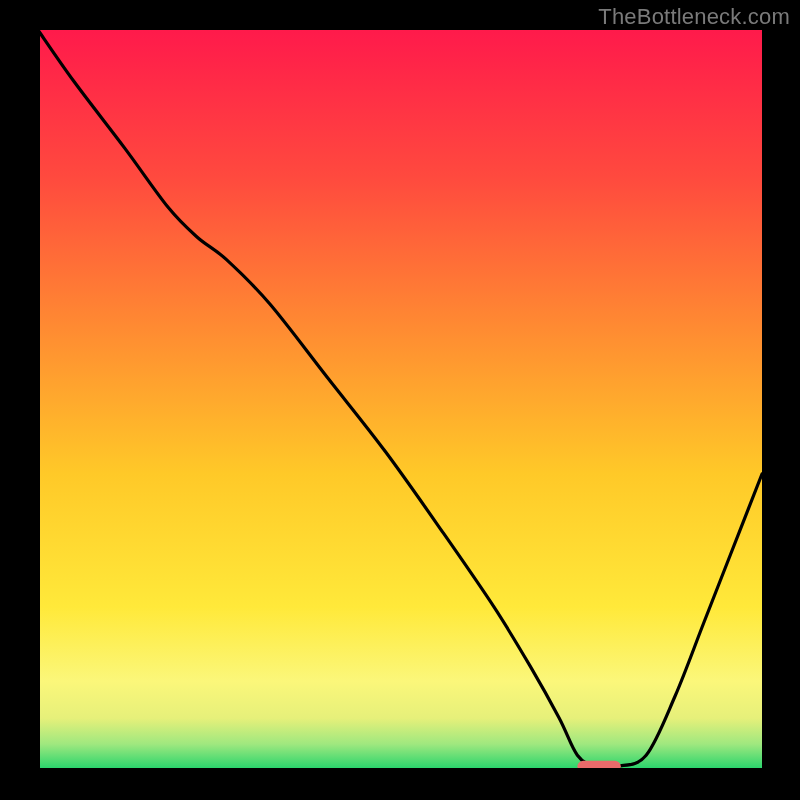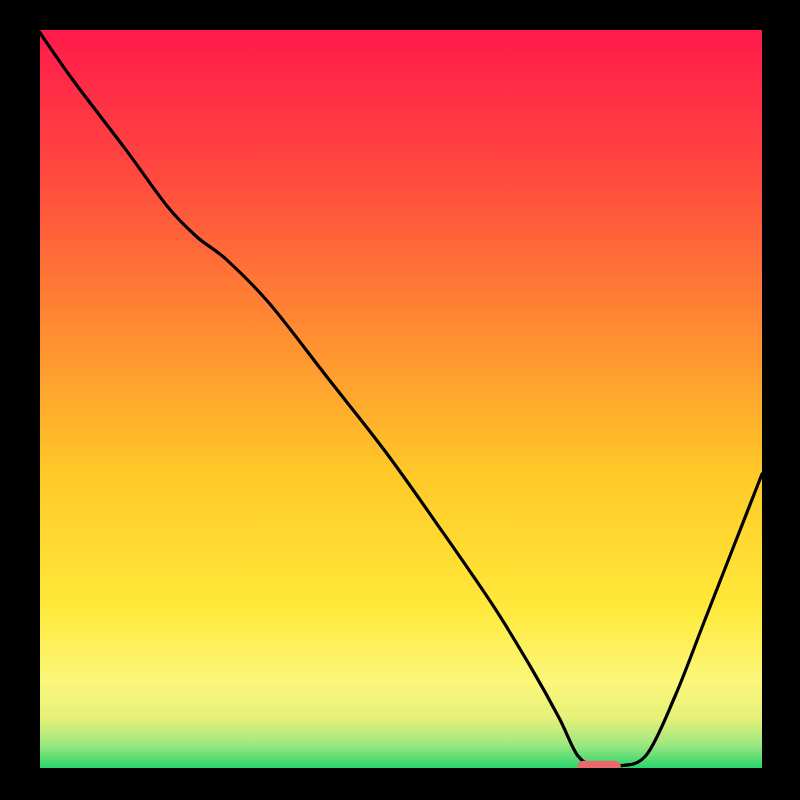--- a/index.html
+++ b/index.html
@@ -29,20 +29,21 @@
   svg {
     position: absolute;
     top: 0;
     left: 0;
   }
 </style>
 </head>
 <body>
 
 <div class="chart-wrap">
+  <div class="watermark">TheBottleneck.com</div>
   <svg id="chart-svg" width="800" height="800">
     <defs>
       <linearGradient id="bg-grad" x1="0" y1="0" x2="0" y2="1">
           <stop offset="0%" stop-color="#ff1a4b"></stop>
           <stop offset="20%" stop-color="#ff4a3e"></stop>
           <stop offset="40%" stop-color="#ff8a32"></stop>
           <stop offset="60%" stop-color="#ffc928"></stop>
           <stop offset="78%" stop-color="#ffe93a"></stop>
           <stop offset="88%" stop-color="#fbf77a"></stop>
           <stop offset="93%" stop-color="#e6f07a"></stop>

